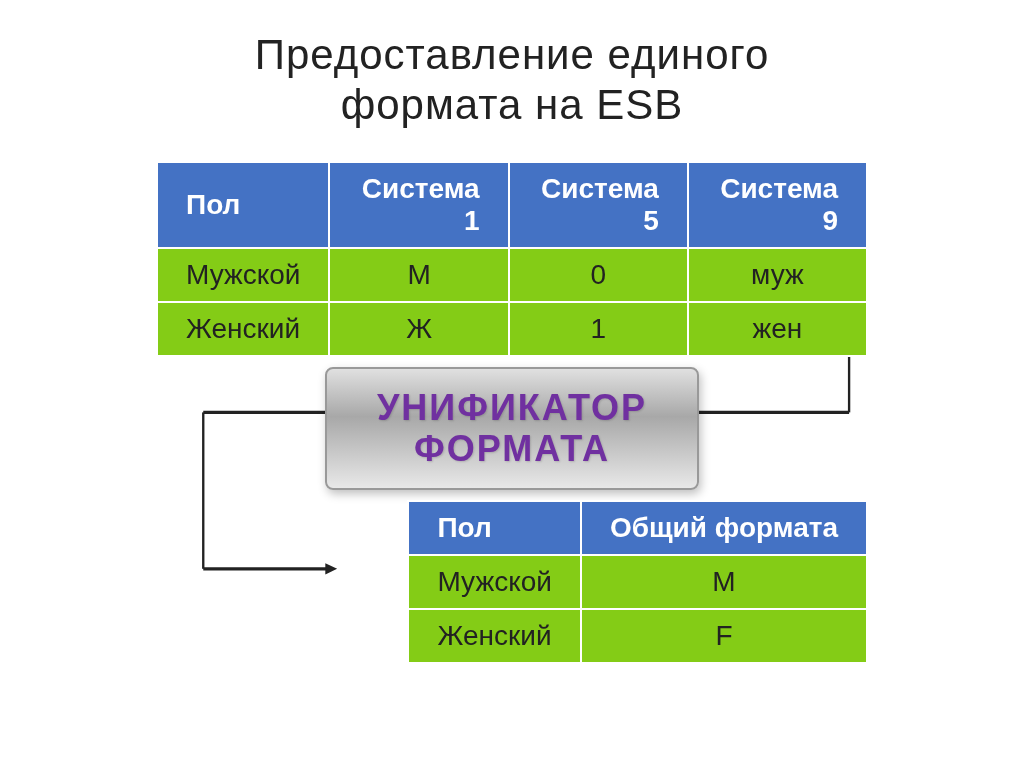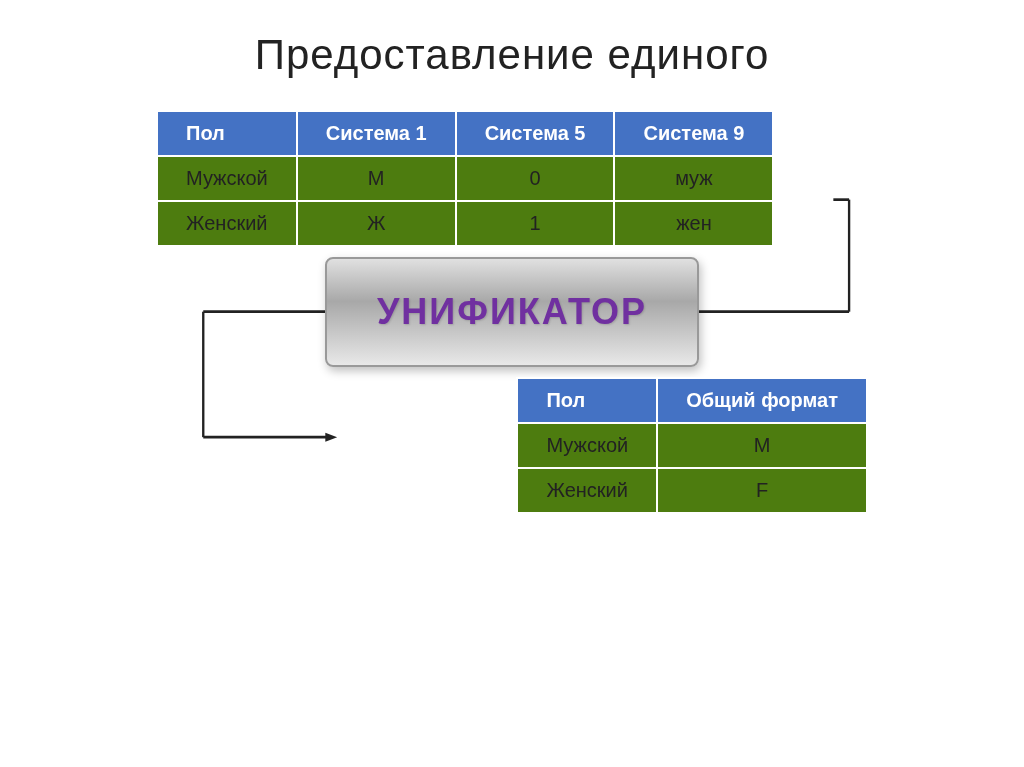--- a/index.html
+++ b/index.html
@@ -40,34 +40,34 @@
     .top-table-wrapper {
       width: 100%;
       display: flex;
       justify-content: flex-start;
       padding-left: 0px;
       position: relative;
     }
 
     table.data-table {
       border-collapse: collapse;
-      font-size: 20px;
+      font-size: 28px;
     }
 
     table.data-table th {
       background: #4472C4;
       color: #fff;
       font-weight: bold;
       padding: 10px 28px;
       border: 2px solid #fff;
       text-align: right;
     }
 
     table.data-table td {
-      background: #4d7c0f;
+      background: #84cc16;
       color: #222;
       padding: 10px 28px;
       border: 2px solid #fff;
       text-align: center;
     }
 
     table.data-table td:first-child {
       text-align: left;
     }
 
@@ -81,21 +81,21 @@
       margin: 10px 0 10px 0;
       display: flex;
       justify-content: center;
       width: 100%;
     }
 
     .unifier-box {
       background: linear-gradient(180deg, #e0e0e0 0%, #a8a8a8 40%, #c8c8c8 70%, #e8e8e8 100%);
       border-radius: 8px;
       border: 2px solid #999;
-      padding: 32px 50px;
+      padding: 18px 50px;
       text-align: center;
       min-width: 340px;
       box-shadow: 2px 4px 10px rgba(0,0,0,0.25);
     }
 
     .unifier-text {
       font-size: 36px;
       font-weight: 900;
       color: #7030A0;
       letter-spacing: 2px;
@@ -127,20 +127,21 @@
       position: relative;
       width: 100%;
     }
   </style>
 </head>
 <body>
 
 <div class="slide">
   <div class="title">
     <span>Предоставление единого</span><br>
+    <span>формата на ESB</span>
   </div>
 
   <div class="diagram-container">
 
     <svg class="arrows-svg" viewBox="0 0 904 450" preserveAspectRatio="none" xmlns="http://www.w3.org/2000/svg">
 
       <line x1="860" y1="100" x2="880" y2="100" stroke="#222" stroke-width="3"></line>
       <line x1="880" y1="100" x2="880" y2="225" stroke="#222" stroke-width="3"></line>
       <line x1="880" y1="225" x2="620" y2="225" stroke="#222" stroke-width="3"></line>
 
@@ -176,29 +177,30 @@
             <td>1</td>
             <td>жен</td>
           </tr>
         </tbody>
       </table>
     </div>
 
     <div class="unifier-wrapper">
       <div class="unifier-box">
         <div class="unifier-text">УНИФИКАТОР</div>
+        <div class="unifier-text">ФОРМАТА</div>
       </div>
     </div>
 
     <div class="bottom-table-wrapper">
       <table class="data-table">
         <thead>
           <tr>
             <th>Пол</th>
-            <th>Общий формат</th>
+            <th>Общий формата</th>
           </tr>
         </thead>
         <tbody>
           <tr>
             <td>Мужской</td>
             <td>М</td>
           </tr>
           <tr>
             <td>Женский</td>
             <td>F</td>

